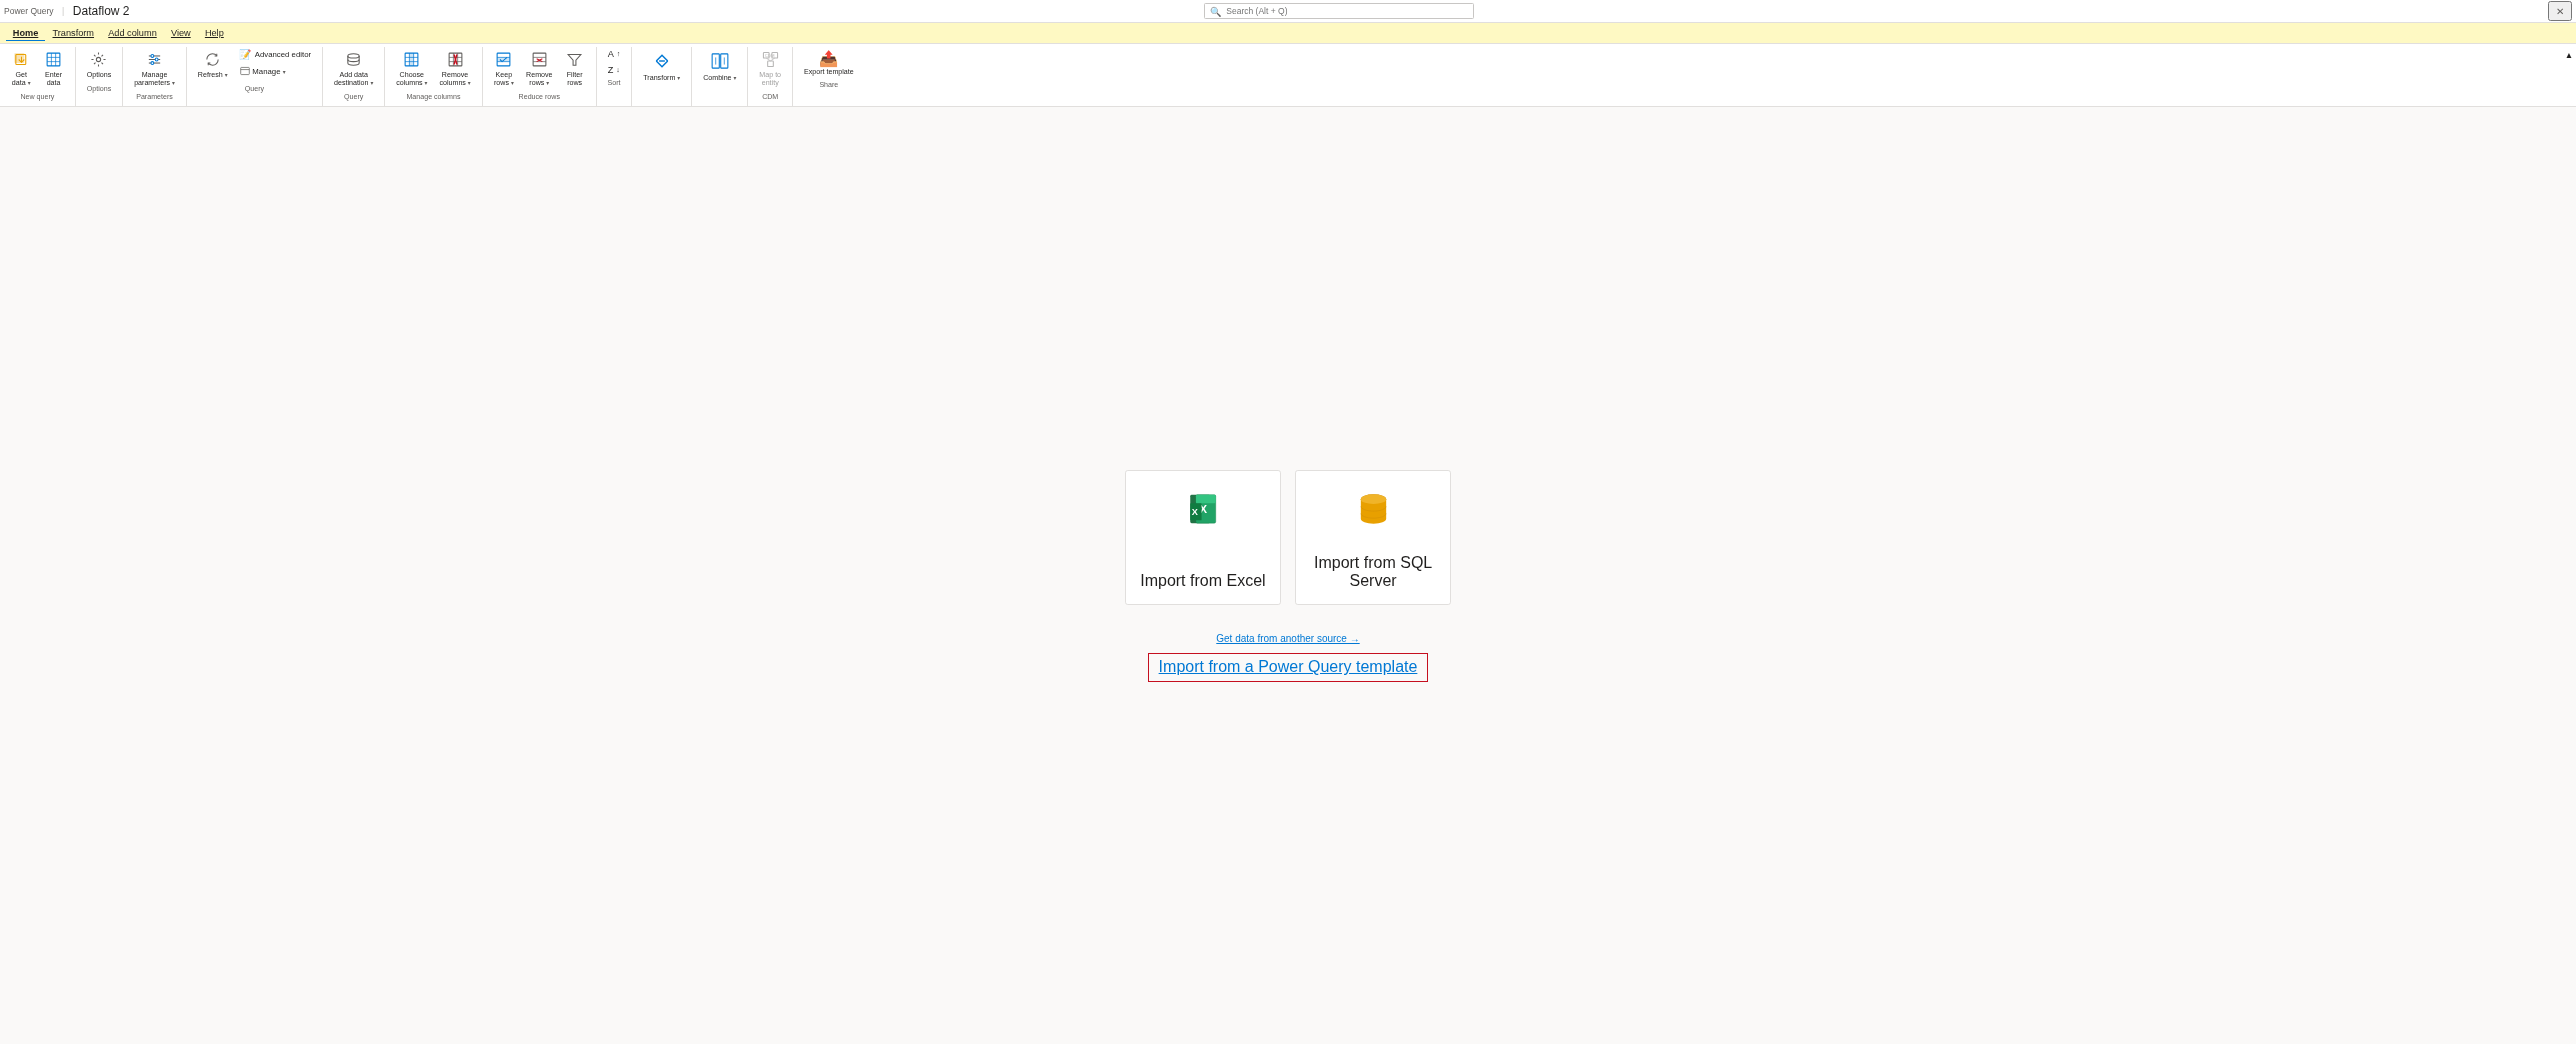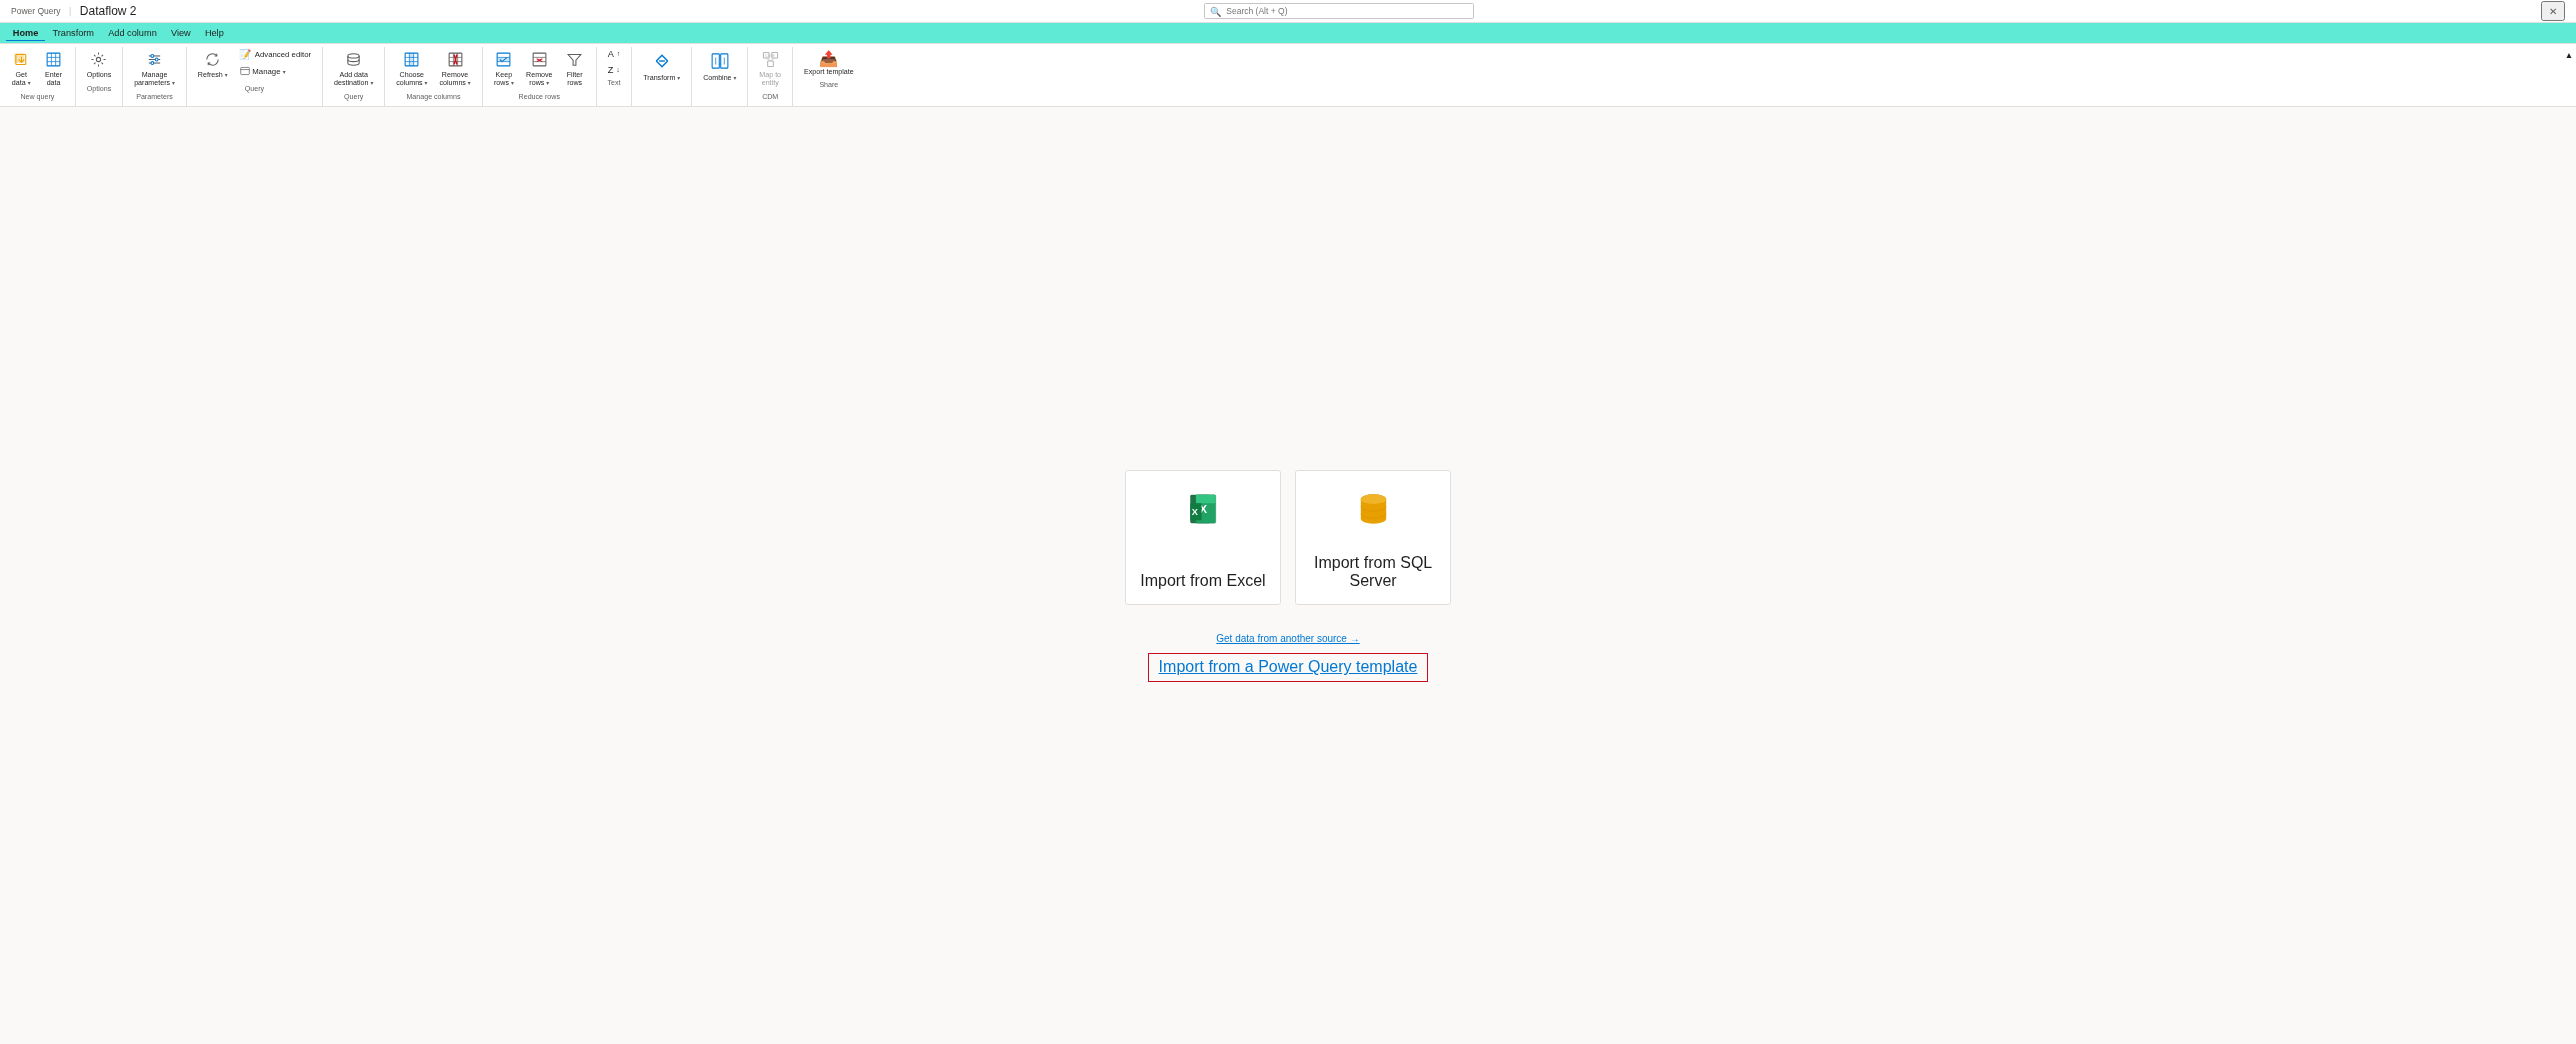--- a/index.html
+++ b/index.html
@@ -1,41 +1,41 @@
 <!DOCTYPE html>
 <html style="font-size:11.4px"><head>
   <meta charset="utf-8">
   <style>
     * { box-sizing: border-box; margin: 0; padding: 0; }
     body { font-family: 'Segoe UI', Arial, sans-serif; font-size: 8.5px; background: #f3f2f1; color: #201f1e; user-select: none; }
 
     
     .title-bar {
       display: flex; align-items: center; justify-content: space-between;
-      background: #fff; height: 23px; padding: 0 11px;
+      background: #fff; height: 23px; padding: 0 4px;
       border-bottom: 0.7px solid #e1dfdd;
     }
     .title-bar-left { display: flex; align-items: center; gap: 8.5px; }
     .app-name { font-size: 8.5px; color: #605e5c; }
     .doc-name { font-size: 12px; color: #201f1e; font-weight: 500; }
     .title-bar-search {
       display: flex; align-items: center; gap: 4.3px;
       border: 0.7px solid #c8c6c4; border-radius: 1.4px;
       padding: 1.4px 5.7px; background: #fff; width: 270px;
     }
     .title-bar-search input {
       border: none; outline: none; font-size: 8.5px; width: 100%; color: #605e5c;
       background: transparent;
     }
     .close-btn { font-size: 10px; cursor: pointer; color: #605e5c; padding: 2.8px 5.7px; }
 
     
     .menu-bar {
-      display: flex; align-items: center; background: #5eead4;
-      padding: 0 5.7px; border-bottom: 0.7px solid #e1dfdd; height: 21.3px;
+      display: flex; align-items: center; background: #fef9c3;
+      padding: 0 5.7px; border-bottom: 0.7px solid #e1dfdd; height: 21.3px; text-decoration: underline;
     }
     .menu-item {
       padding: 2.8px 7.1px; font-size: 9.2px; cursor: pointer; border-bottom: 1.4px solid transparent;
     }
     .menu-item.active { border-bottom: 1.4px solid #0078d4; font-weight: 600; }
 
     
     .ribbon {
       background: #fff; border-bottom: 0.7px solid #e1dfdd;
       display: flex; align-items: stretch; padding: 2.8px 0 0 0; min-height: 63px;
@@ -359,21 +359,21 @@
               <div class="ribbon-btn-small">
                 <span style="font-size:9.2px;">A</span>
                 <span style="font-size:7.1px;">↑</span>
               </div>
               <div class="ribbon-btn-small">
                 <span style="font-size:9.2px;">Z</span>
                 <span style="font-size:7.1px;">↓</span>
               </div>
             </div>
           </div>
-          <div class="ribbon-section-label">Text</div>
+          <div class="ribbon-section-label">Sort</div>
         </div>
       </div>
 
       <div class="ribbon-section">
         <div class="ribbon-section-content">
           <div class="ribbon-section-items">
             <div class="ribbon-btn">
               <div class="btn-icon">
                 <svg width="20" height="20" viewBox="0 0 28 28">
                   <path d="M6 14 L14 6 L22 14" fill="none" stroke="#0078d4" stroke-width="2"></path>

